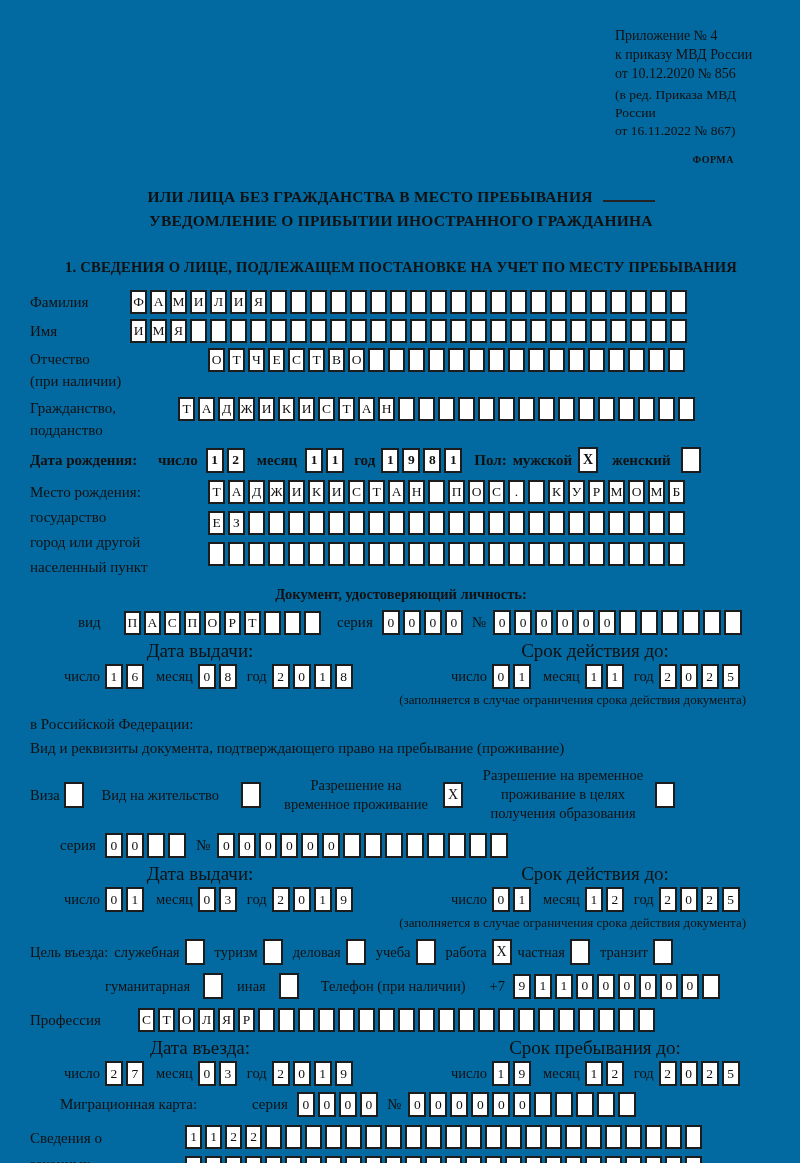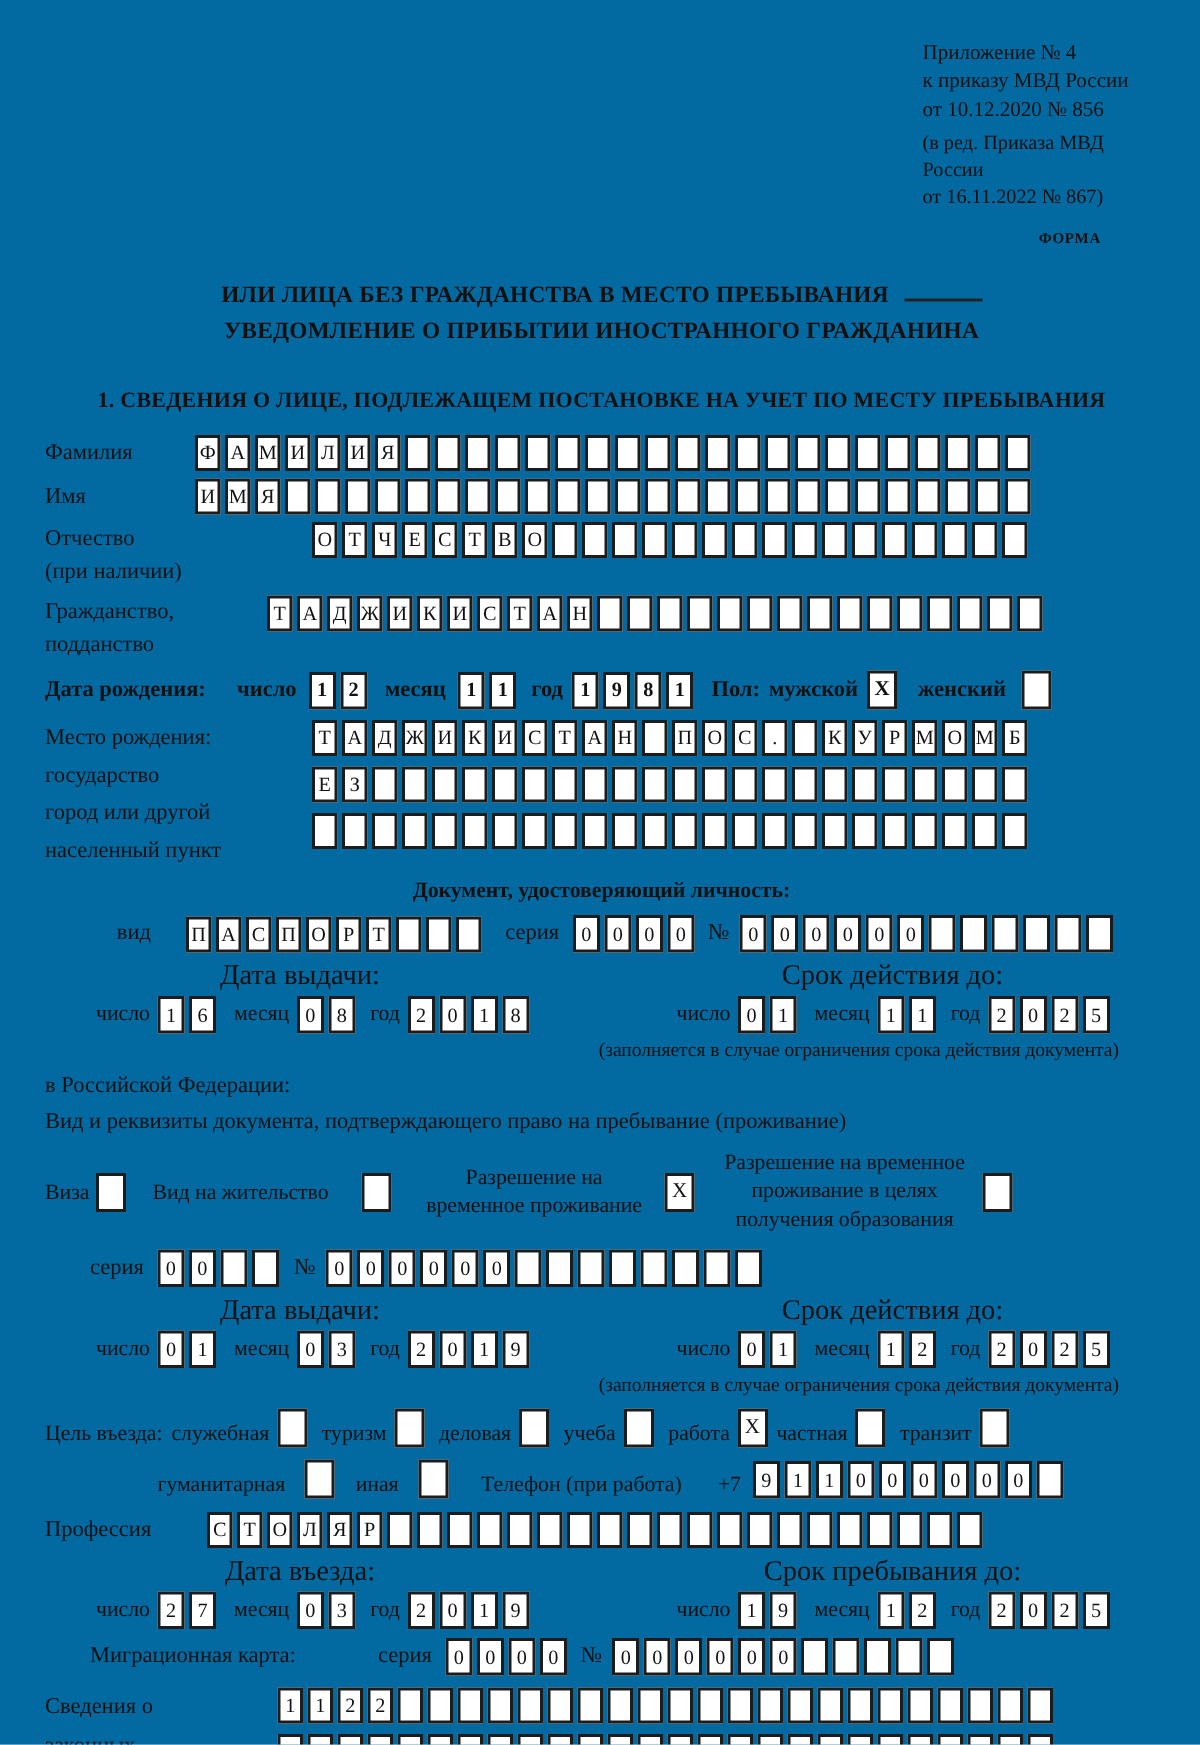--- a/index.html
+++ b/index.html
@@ -58,21 +58,21 @@
   .dp-g .dlab { margin-right:5px; font-size:14.5px; }
   .dp-note { text-align:right; padding-right:26px; font-size:13px; margin-top:3px; }
 
   .intro { font-size:15px; line-height:24px; margin-top:4px; }
 
   .opt-row { display:flex; align-items:center; margin-top:6px; }
   .optlab { font-size:14.5px; }
   .optlab.center { text-align:center; line-height:19px; }
   .w150 { width:158px; } .w170 { width:168px; }
 
-  .purp-row { display:flex; align-items:flex-end; margin-top:8px; font-size:14.5px; }
+  .purp-row { display:flex; align-items:center; margin-top:8px; font-size:14.5px; }
   .purp-row .optlab { margin-right:5px; }
   .purp-row .cbox { margin-right:10px; }
 </style>
 </head>
 <body>
 
 <div class="page">
 
   <div class="hdr-note">
     <div>Приложение № 4</div>
@@ -537,21 +537,21 @@
     <span class="cbox"></span>
     <span class="optlab">транзит</span>
     <span class="cbox"></span>
   </div>
 
   <div class="purp-row" style="margin-left:75px;">
     <span class="optlab">гуманитарная</span>
     <span class="cbox" style="margin-left:8px;margin-right:14px;"></span>
     <span class="optlab">иная</span>
     <span class="cbox" style="margin-left:8px;margin-right:22px;"></span>
-    <span>Телефон (при работа)</span>
+    <span>Телефон (при наличии)</span>
     <span style="margin:0 8px 0 24px;">+7</span>
     <span class="cells dcells">
         <span class="cell">9</span>
         <span class="cell">1</span>
         <span class="cell">1</span>
         <span class="cell">0</span>
         <span class="cell">0</span>
         <span class="cell">0</span>
         <span class="cell">0</span>
         <span class="cell">0</span>

